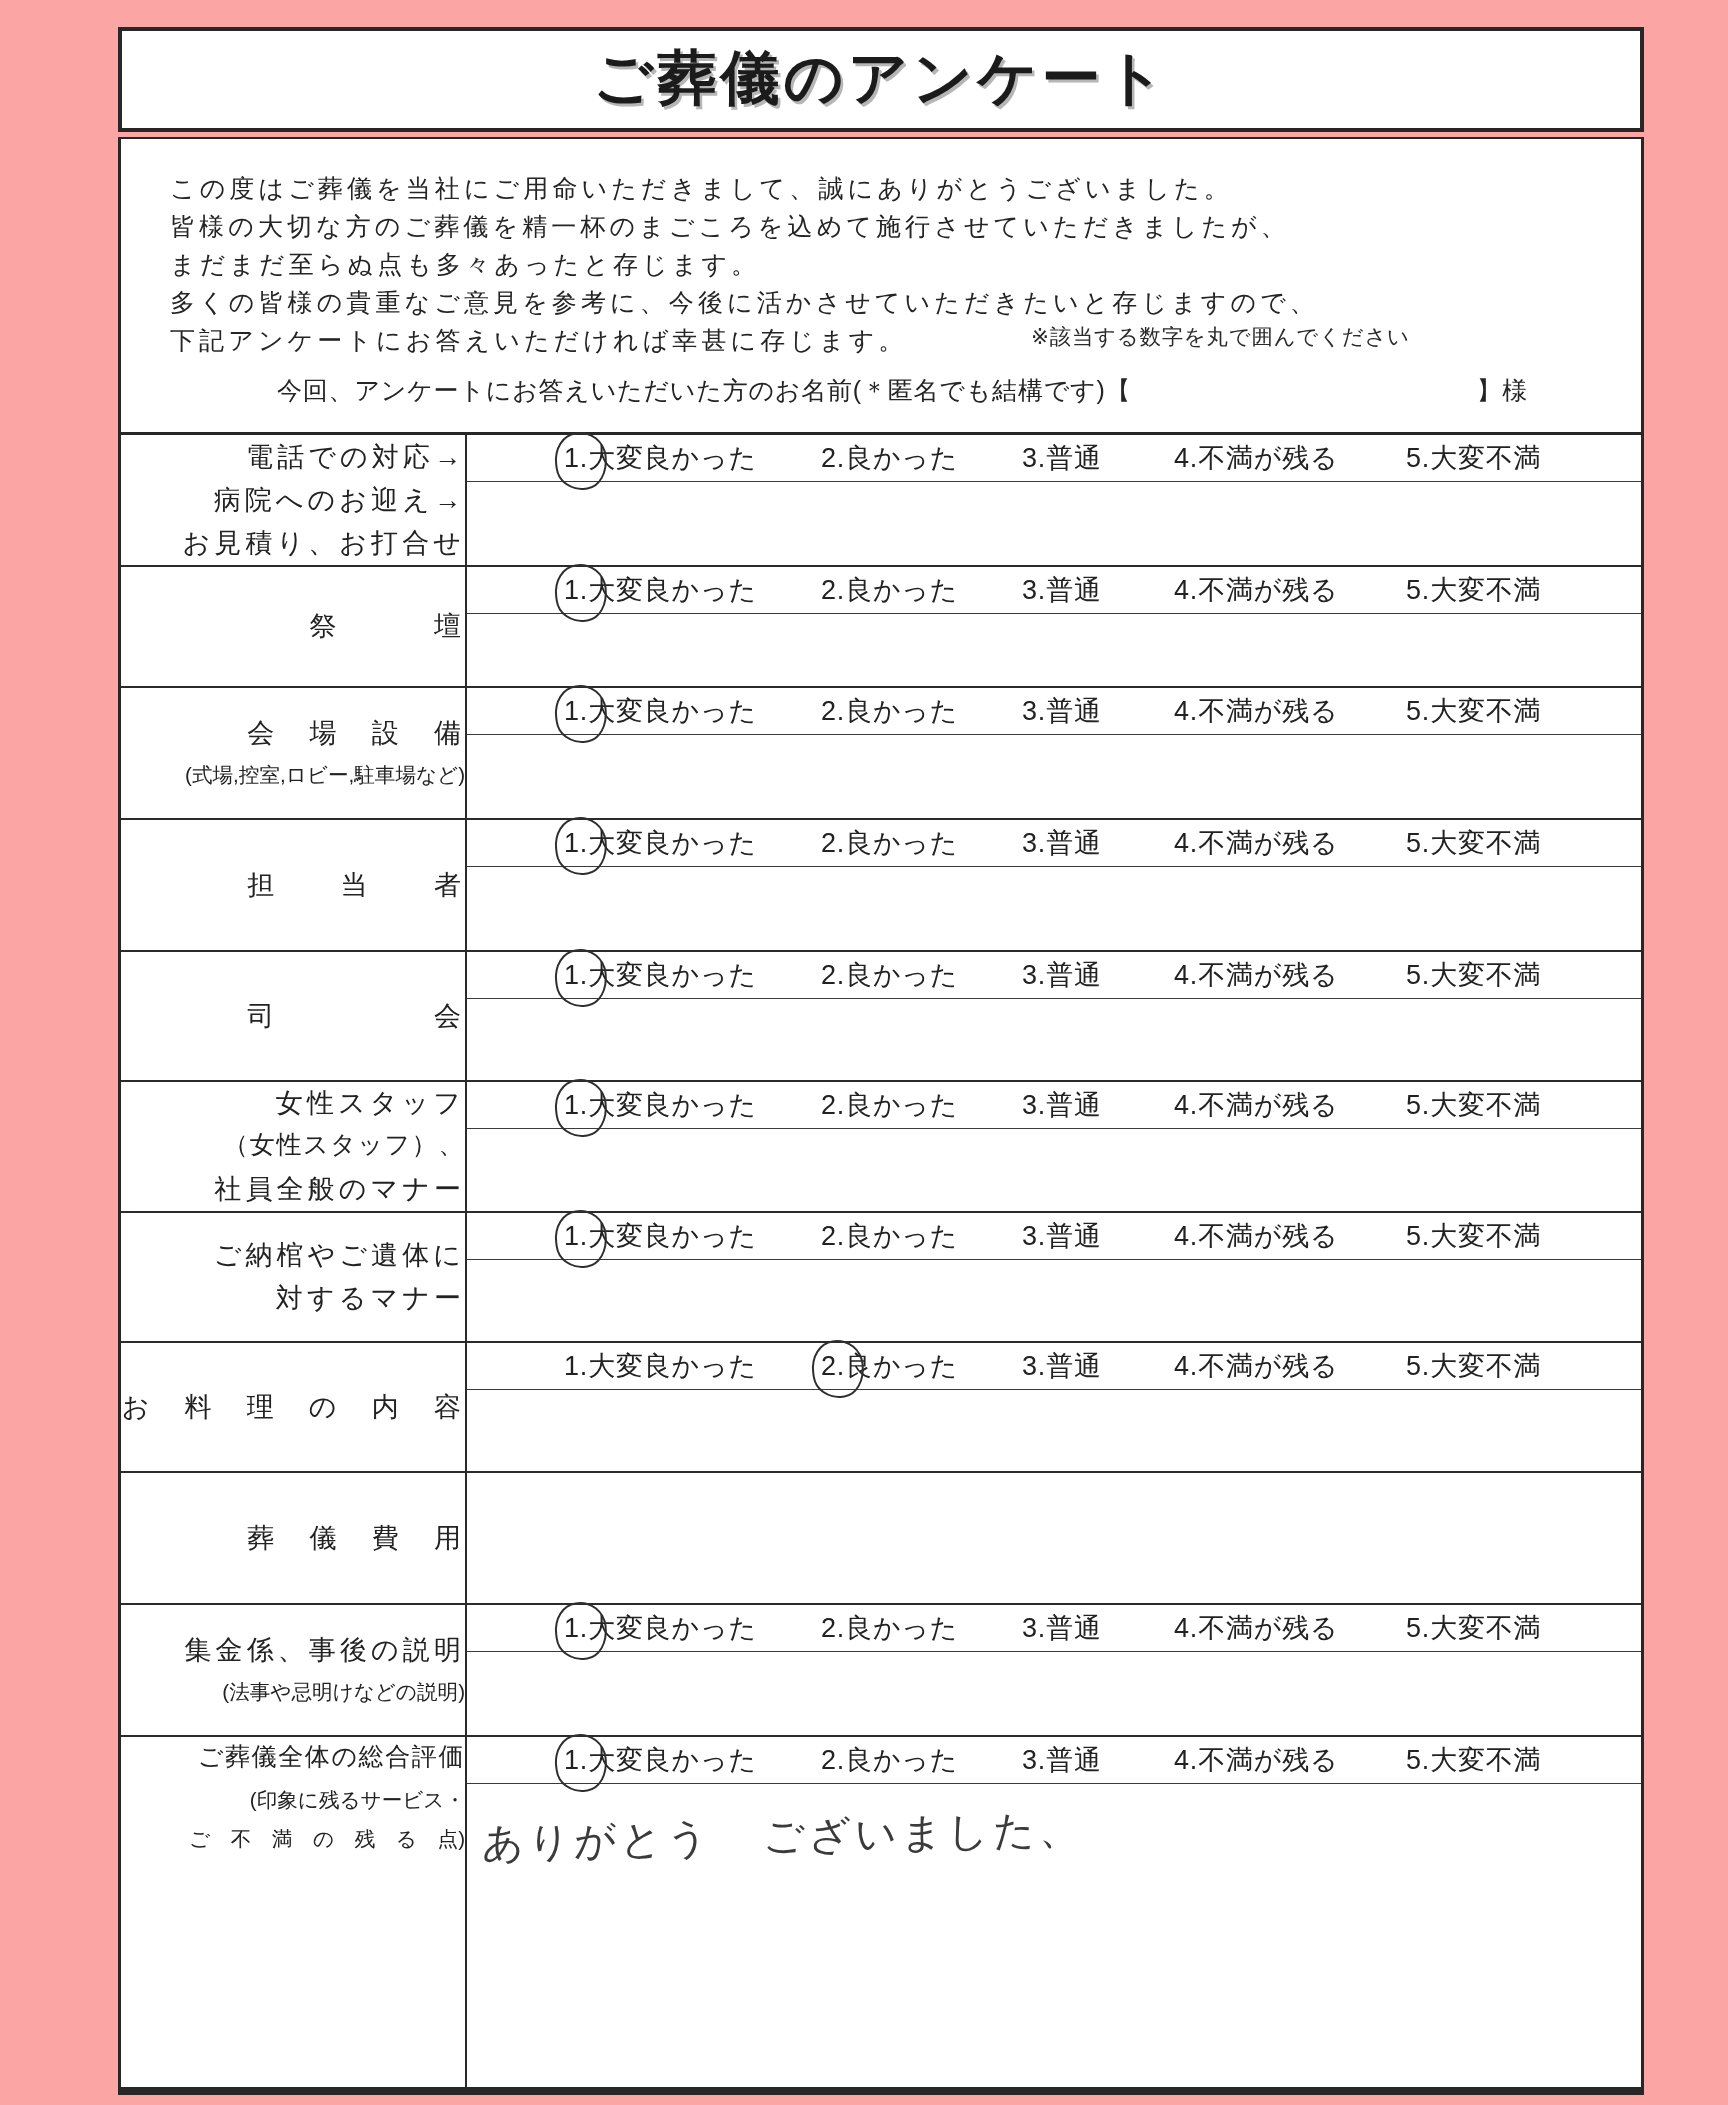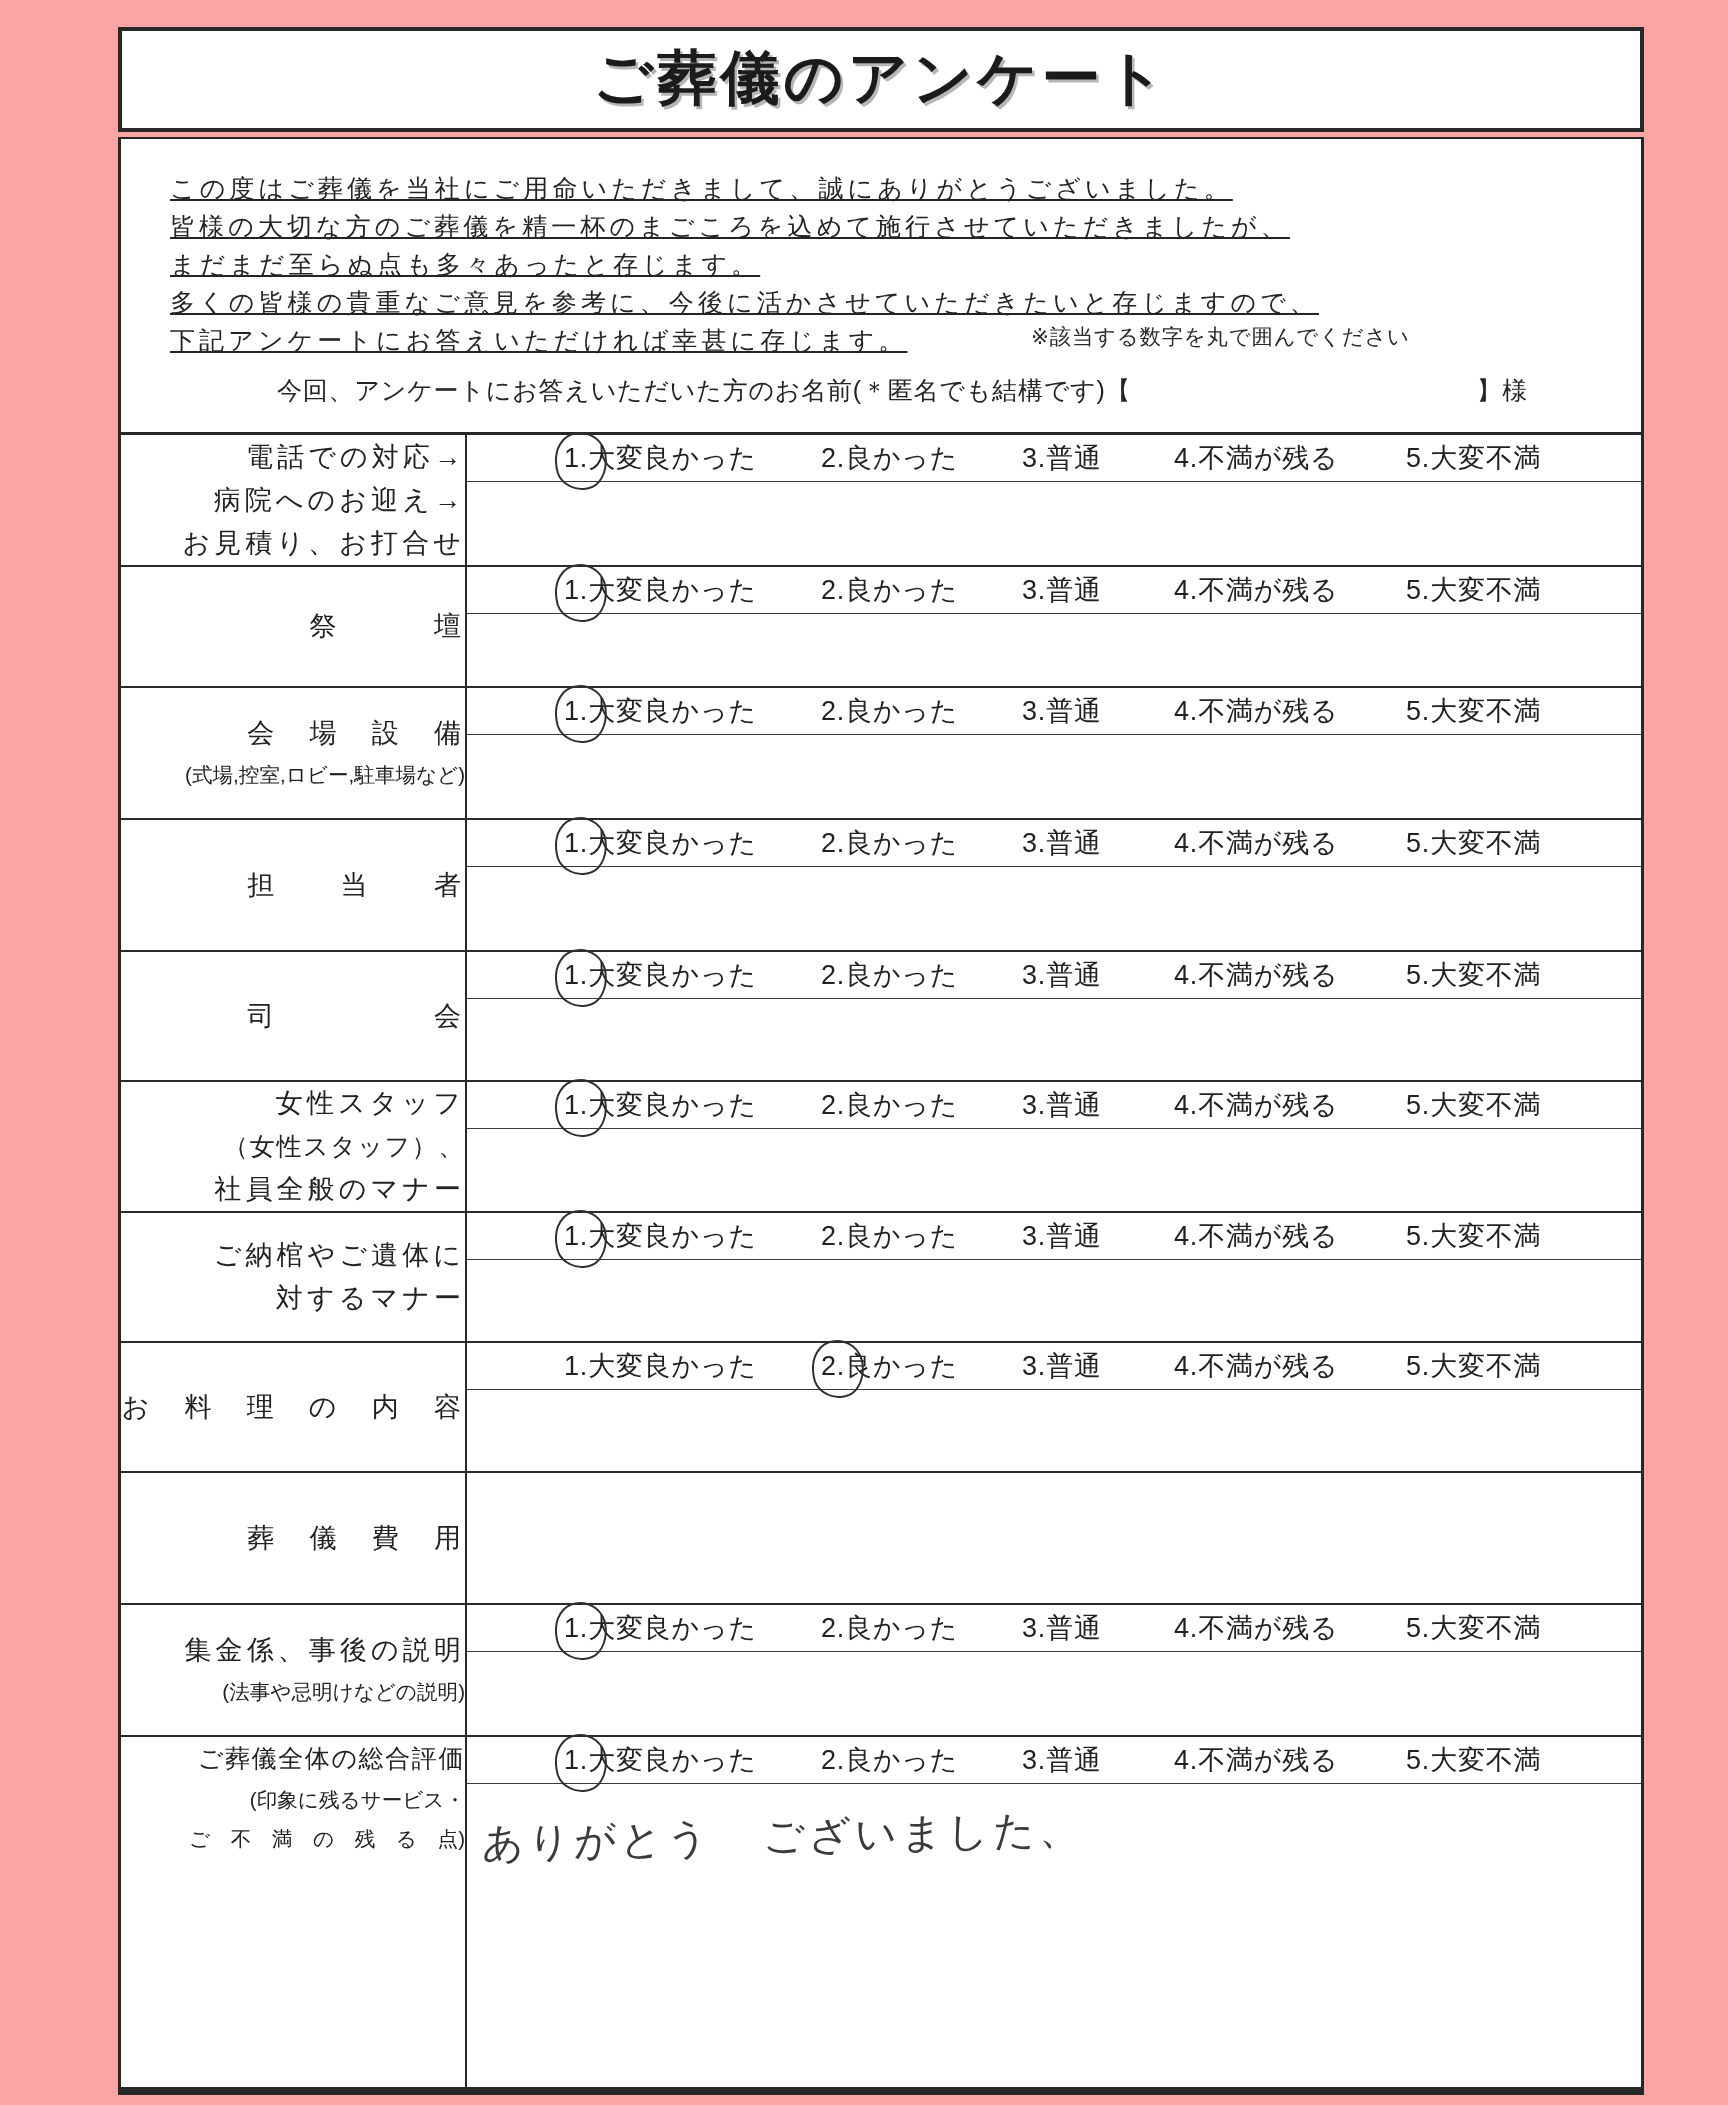--- a/index.html
+++ b/index.html
@@ -12,37 +12,37 @@
   
   #titleBox{left:118px;top:27px;width:1526px;height:105px;border:4.1px solid #272727;background:#fff;}
   .title{
     text-align:center;font-size:59px;font-weight:bold;letter-spacing:4.1px;
     line-height:95px;color:#1b1b1b;text-shadow:2.5px 2.5px 0 rgba(110,110,110,.5);
     white-space:nowrap;
   }
 
   
   #introBox{left:118px;top:137px;width:1526px;height:295px;border:3.3px solid #272727;border-top-width:2.5px;border-bottom:none;background:#fff;}
-  .introText{position:absolute;left:49px;top:30px;font-size:25px;line-height:38px;letter-spacing:4.1px;color:#242424;white-space:nowrap;text-decoration:underline;}
+  .introText{position:absolute;left:49px;top:30px;font-size:25px;line-height:38px;letter-spacing:4.1px;color:#242424;white-space:nowrap;}
   .note{position:absolute;left:910px;top:183px;font-size:21.4px;letter-spacing:0.8px;color:#2a2a2a;white-space:nowrap;}
   .nameLine{position:absolute;left:156px;top:235px;font-size:25px;letter-spacing:0.8px;white-space:nowrap;color:#242424;}
   .blank{display:inline-block;width:345px;}
 
   
   #tableBox{left:118px;top:432px;width:1526px;border:3.3px solid #272727;border-bottom-width:8.2px;background:#fff;}
   .row{display:flex;box-sizing:border-box;}
   .row + .row{border-top:2.5px solid #2b2b2b;}
   .lcell{
     width:346px;flex:0 0 346px;border-right:2.5px solid #2b2b2b;box-sizing:border-box;
     display:flex;flex-direction:column;justify-content:center;align-items:flex-end;text-align:center;
   }
   .lcell.tall{justify-content:flex-start;}
   .lline{white-space:nowrap;color:#222;}
   .lz-lg{font-size:27px;letter-spacing:4.1px;line-height:43px;}
-  .lz-md{font-size:25px;letter-spacing:1.6px;line-height:43px;}
+  .lz-md{font-size:25px;letter-spacing:1.6px;line-height:43px;font-family:Liberation Mono, monospace;}
   .lz-sm{font-size:20.6px;letter-spacing:0px;line-height:39px;}
   .ccell{flex:1 1 auto;position:relative;}
   .band{position:relative;height:46px;border-bottom:1.6px solid #3a3a3a;}
   .opt{position:absolute;top:50%;transform:translateY(-50%);white-space:nowrap;font-size:27px;letter-spacing:0.8px;color:#222;}
   .small-opts .opt{font-size:22px;letter-spacing:0;}
   .num{position:relative;display:inline-block;}
   .ring{
     position:absolute;left:-9px;top:-10.7px;width:48px;height:54px;
     border:2.5px solid #2e2e2e;border-radius:48% 52% 46% 54% / 52% 48% 56% 44%;
     transform:rotate(-7deg);

